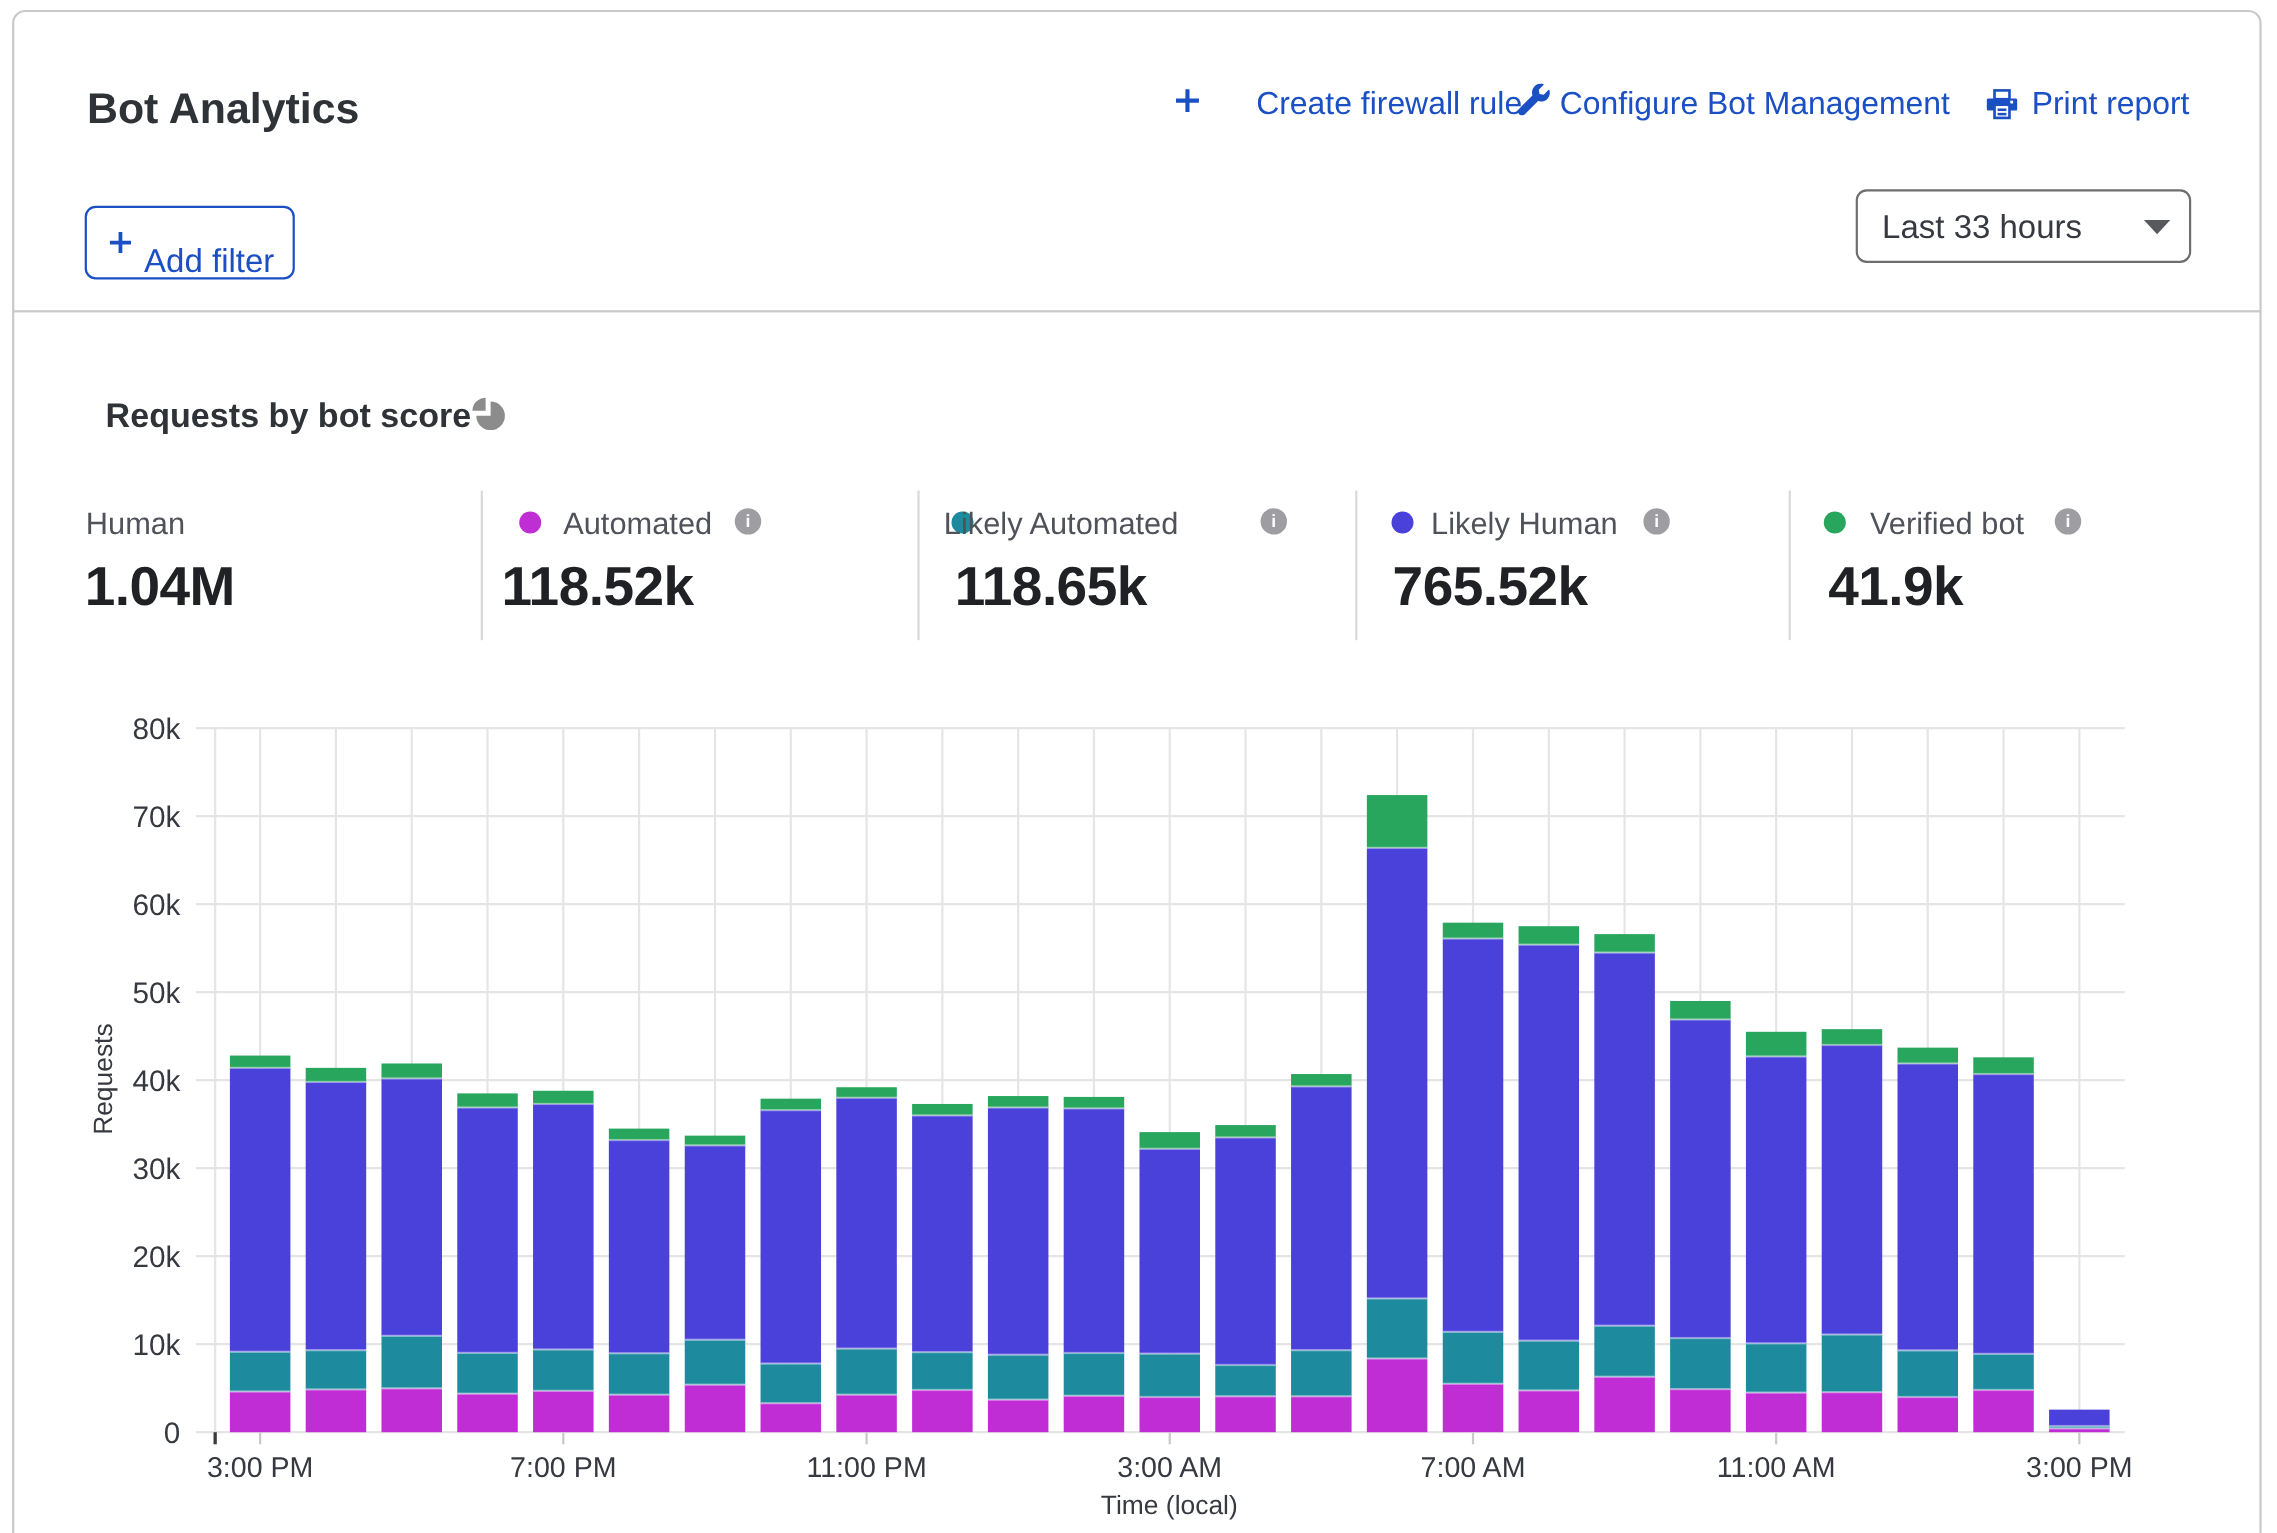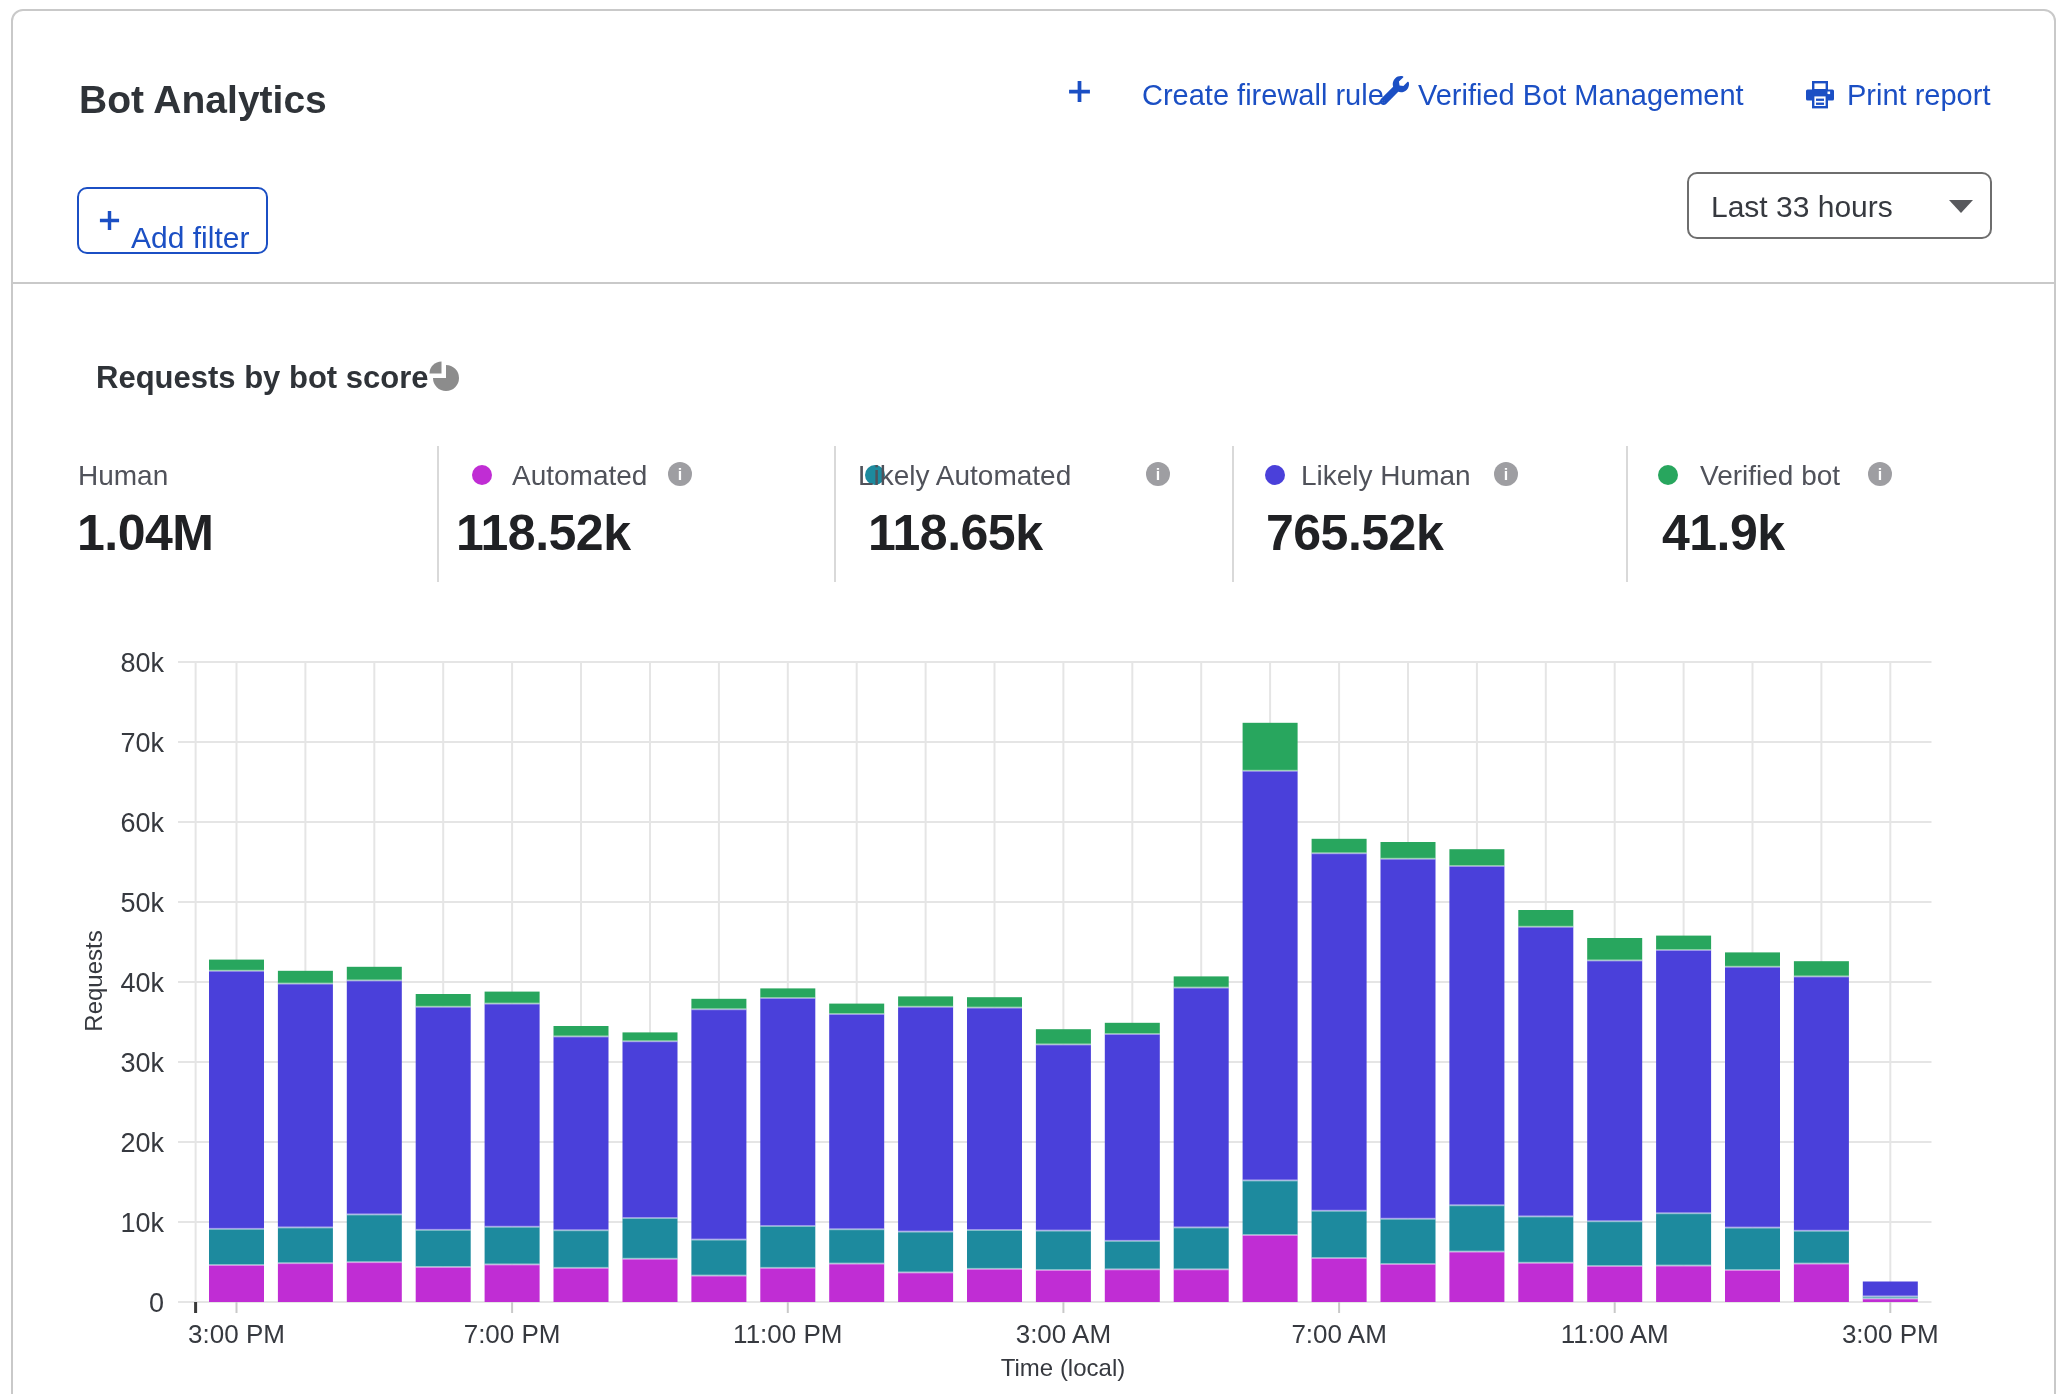--- a/index.html
+++ b/index.html
@@ -24,21 +24,21 @@
 <div class="abs" style="left:79px; top:78px; font-size:39px; font-weight:700; color:#2f3338;">Bot Analytics</div>
 
 <svg class="abs" style="left:1067px; top:79px;" width="25" height="25" viewBox="0 0 24 24">
   <path d="M10.2 2h3.6v8.2H22v3.6h-8.2V22h-3.6v-8.2H2v-3.6h8.2z" fill="#1b4fc4"></path>
 </svg>
 <div class="abs blue" style="left:1105px; top:79px; font-size:29px;margin-left:37px;">Create firewall rule</div>
 <svg class="abs" style="left:1380px; top:76px;" width="29" height="29" viewBox="0 0 512 512">
   <path fill="#1b4fc4" d="M507.73 109.1c-2.24-9.03-13.54-12.09-20.12-5.51l-74.36 74.36-67.88-11.31-11.31-67.88 74.36-74.36c6.62-6.62 3.43-17.9-5.66-20.16-47.38-11.74-99.55.91-136.58 37.93-39.64 39.64-50.55 97.1-34.05 147.2L18.74 402.76c-24.99 24.99-24.99 65.51 0 90.5 24.99 24.99 65.51 24.99 90.5 0l213.21-213.21c50.12 16.71 107.47 5.68 147.37-34.22 37.07-37.07 49.7-89.32 37.91-136.73zM64 472c-13.25 0-24-10.75-24-24 0-13.26 10.75-24 24-24s24 10.74 24 24c0 13.25-10.75 24-24 24z"></path>
   <circle cx="64" cy="448" r="30" fill="#1b4fc4"></circle>
 </svg>
-<div class="abs blue" style="left:1418px; top:79px; font-size:29px;">Verified Bot Management</div>
+<div class="abs blue" style="left:1418px; top:79px; font-size:29px;">Configure Bot Management</div>
 <svg class="abs" style="left:1806px; top:81px;" width="28" height="28" viewBox="0 0 28 28">
   <rect x="7.2" y="1.2" width="13.6" height="8" fill="none" stroke="#1b4fc4" stroke-width="2.4"></rect>
   <rect x="0" y="8.5" width="28" height="11" rx="1.5" fill="#1b4fc4"></rect>
   <rect x="21.5" y="10.5" width="2.6" height="2.6" fill="#fff"></rect>
   <rect x="7.2" y="14.2" width="13.6" height="12" fill="#fff" stroke="#1b4fc4" stroke-width="2.4"></rect>
   <rect x="10" y="17.6" width="8" height="2.3" fill="#1b4fc4"></rect>
   <rect x="10" y="21.6" width="8" height="2.3" fill="#1b4fc4"></rect>
 </svg>
 <div class="abs blue" style="left:1847px; top:79px; font-size:29px;">Print report</div>
 

